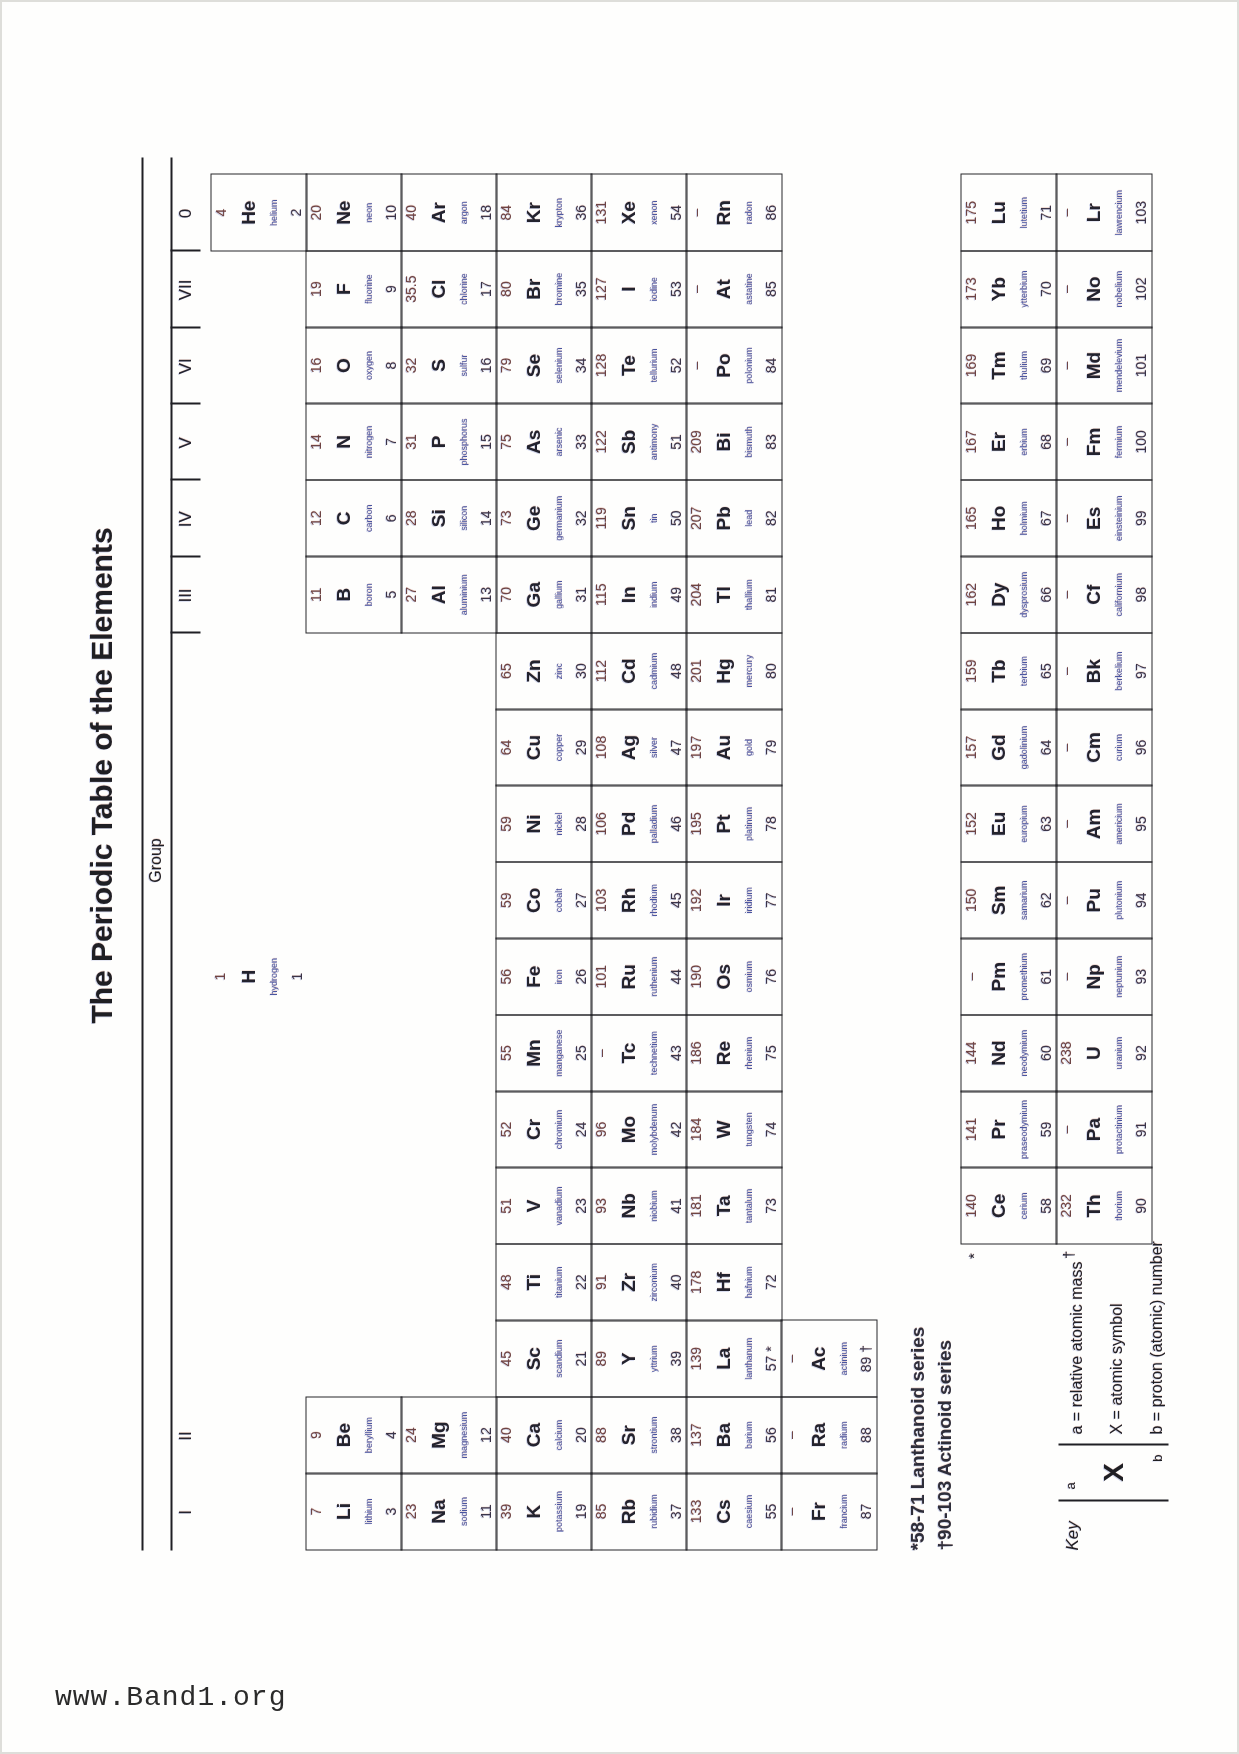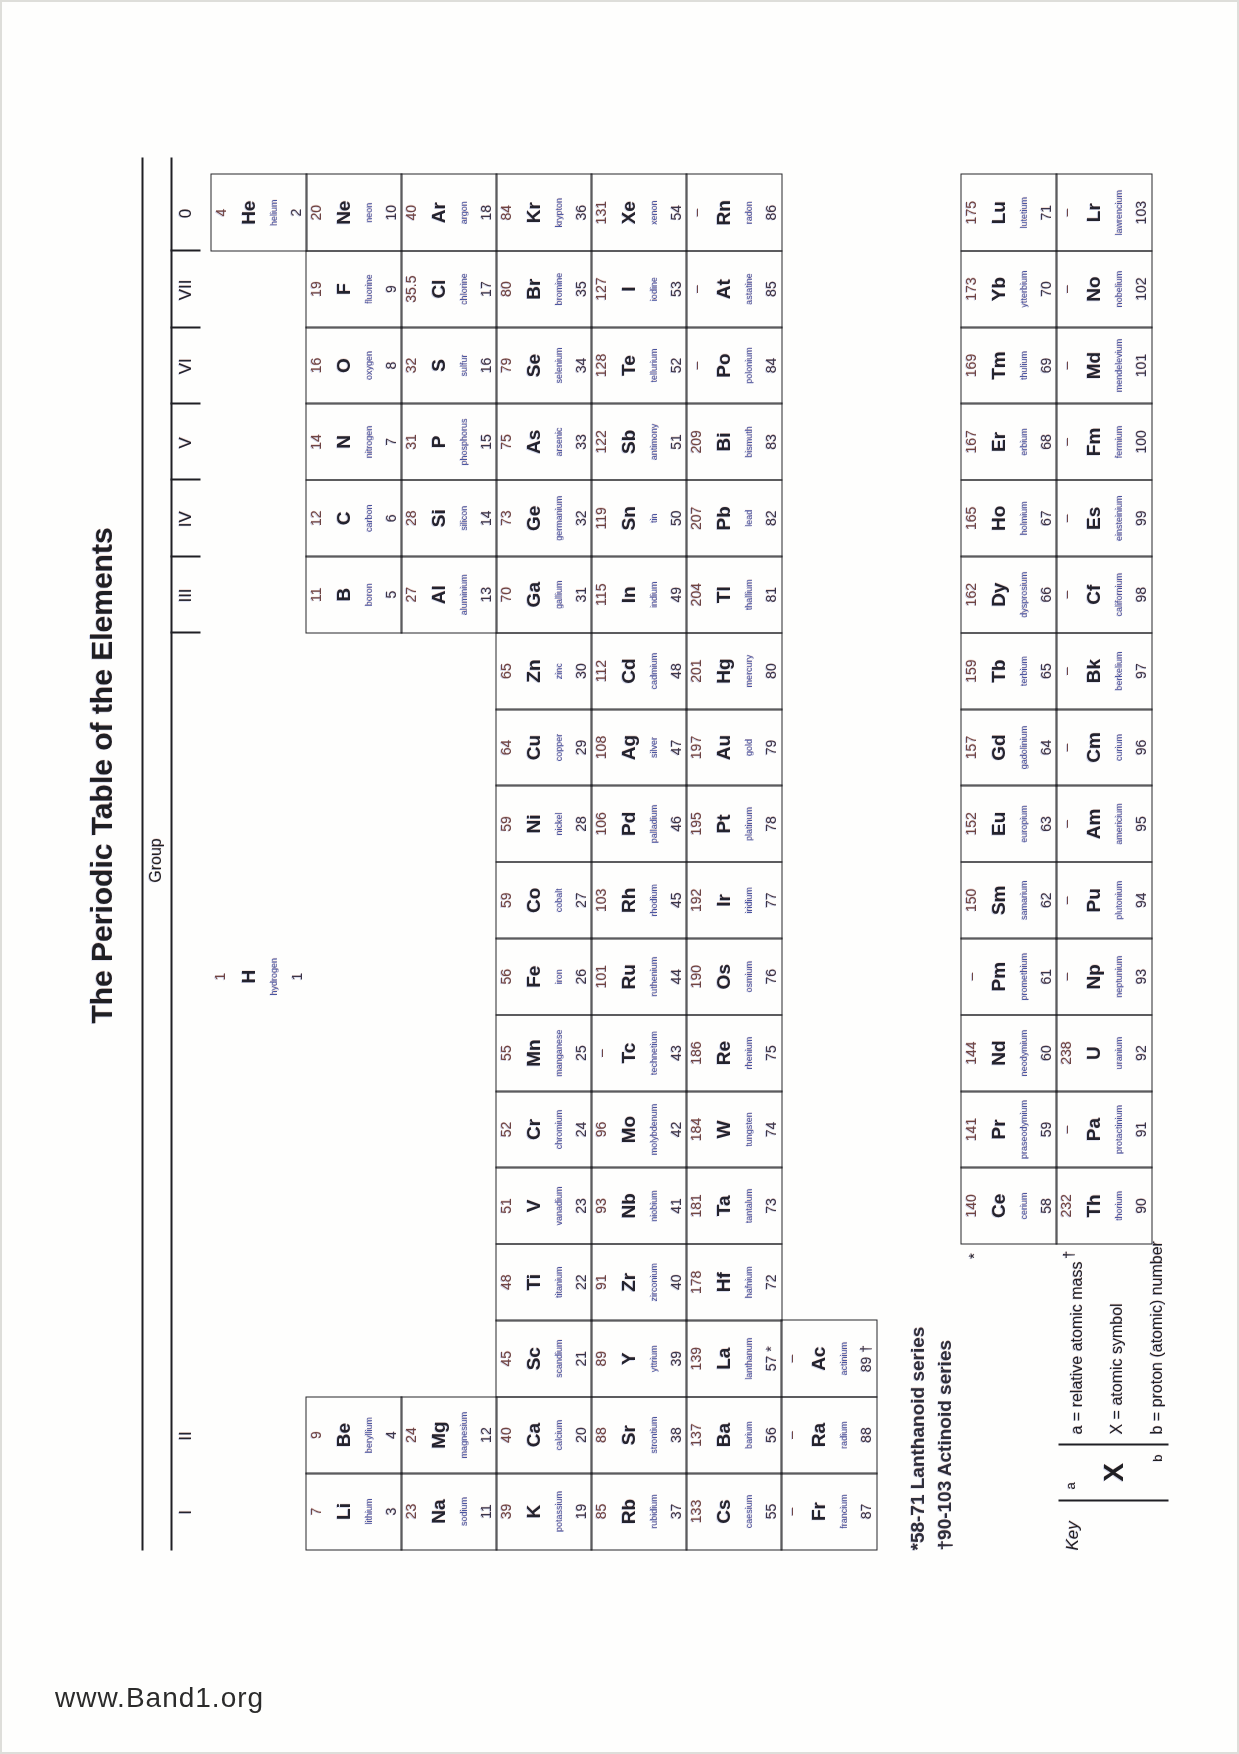--- a/index.html
+++ b/index.html
@@ -42,21 +42,21 @@
   .key{position:absolute;left:204px;top:1056px;color:var(--ink);}
   .key-word{position:absolute;left:0;top:6px;font-size:17px;font-style:italic;}
   .key-cell{position:absolute;left:49px;top:2px;width:54px;height:110px;
     border-left:2px solid var(--ink);border-right:2px solid var(--ink);}
   .key-cell .ka{position:absolute;left:10px;top:4px;font-size:13px;}
   .key-cell .kx{position:absolute;left:50%;top:50%;transform:translate(-50%,-50%);
     font-size:28px;font-weight:bold;}
   .key-cell .kb{position:absolute;right:9px;bottom:4px;font-size:13px;}
   .key-defs{position:absolute;left:116px;top:0;font-size:16px;line-height:40px;
     white-space:nowrap;}
-  .url{position:absolute;left:55px;top:1682px;font-family:Liberation Sans, sans-serif;
+  .url{position:absolute;left:55px;top:1682px;font-family:Liberation Mono, monospace;
     font-size:28px;color:#2b2b2b;letter-spacing:1px;}
 </style>
 </head>
 <body style="--ink: #1f1f24; --mass: #6d4444; --sym: #23232e; --name: #4a55a0; --num: #3a3448;">
 
 <div class="page-frame"></div>
 
 <div class="sheet">
   <h1 class="title">The Periodic Table of the Elements</h1>
   <div class="rule rule1"></div>

